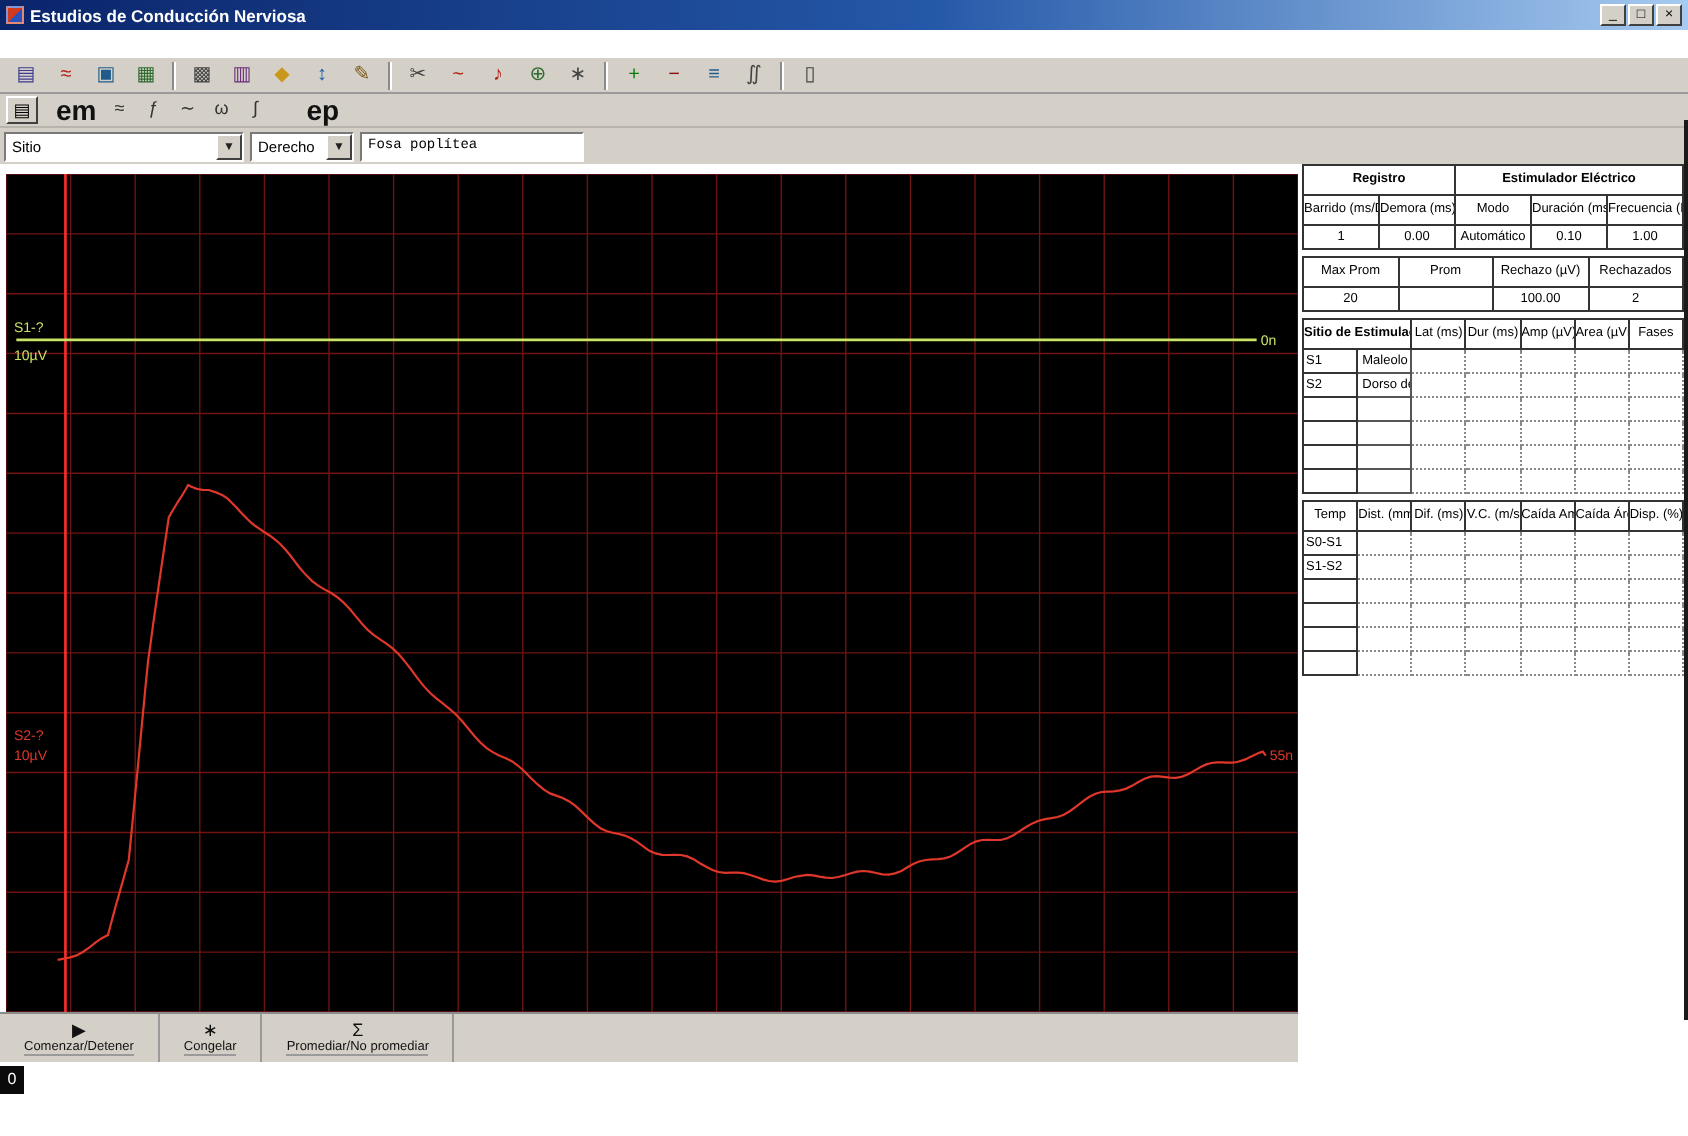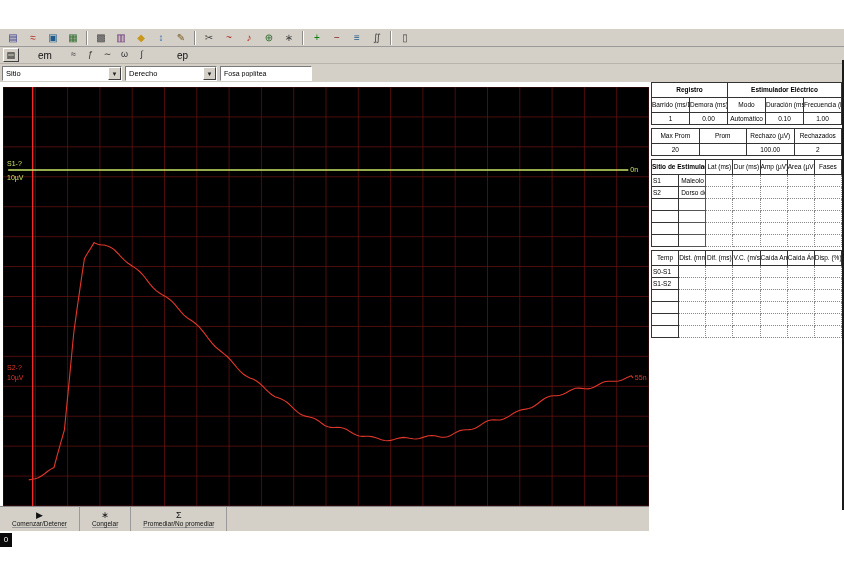--- a/index.html
+++ b/index.html
@@ -19,29 +19,29 @@
   .menuitem{padding:0 6px;line-height:13px;white-space:nowrap}
 
   .toolbar{position:absolute;top:28px;left:0;width:844px;height:19px;background:#d4d0c8;
     border-top:1px solid #fff;border-bottom:1px solid #9a9a9a;display:flex;align-items:center;padding-left:3px}
   .tbtn{width:18px;height:16px;margin:0 1px;font-size:10px;line-height:15px;text-align:center;background:#d4d0c8}
   .tsep{width:2px;height:14px;border-left:1px solid #8a8a8a;border-right:1px solid #fff;margin:0 3px}
 
   .toolbar2{position:absolute;top:47px;left:0;width:844px;height:17px;background:#d4d0c8;display:flex;align-items:center;padding-left:3px;border-bottom:1px solid #b8b4ac}
   .tb2btn{width:16px;height:14px;background:#d4d0c8;border:1px solid;border-color:#fff #404040 #404040 #fff;font-size:9px;line-height:12px;text-align:center;margin-right:6px}
   .tb2icon{width:15px;height:14px;font-size:9px;line-height:13px;text-align:center;color:#333;margin:0 1px}
-  .tb2label{font-size:10px;color:#111;margin:0 13px;font-weight:normal}
+  .tb2label{font-size:14px;color:#111;margin:0 3px;font-weight:bold}
   .tb2gap{width:14px}
 
   .controlsrow{position:absolute;top:64px;left:0;width:844px;height:18px;background:#d4d0c8;display:flex;align-items:center;padding-left:2px}
   .combo{display:flex;align-items:stretch;background:#fff;border:1px solid;border-color:#7a7a7a #fff #fff #7a7a7a;height:15px;margin-right:3px}
   .combo-text{flex:1;font-size:7.5px;line-height:13px;padding:0 3px;white-space:nowrap;overflow:hidden}
   .combo-arrow{width:13px;background:#d4d0c8;border:1px solid;border-color:#fff #404040 #404040 #fff;font-size:6px;line-height:12px;text-align:center;color:#222}
-  .combo-nerve{width:120px}.combo-side{width:92px}
-  .sitefield{width:92px;height:15px;border:1px solid;border-color:#7a7a7a #fff #fff #7a7a7a;font-size:7px;padding:0 3px;font-family:Liberation Sans, sans-serif}
+  .combo-nerve{width:120px}.combo-side{width:52px}
+  .sitefield{width:112px;height:15px;border:1px solid;border-color:#7a7a7a #fff #fff #7a7a7a;font-size:7px;padding:0 3px;font-family:Liberation Mono, monospace}
 
   .main{position:absolute;top:82px;left:0;width:844px;height:424px;background:#fff}
   .chart{position:absolute;left:3px;top:5px;width:646px;height:419px;background:#000}
   .chart svg{display:block;width:646px;height:419px}
 
   .panel{position:absolute;left:651px;top:0;width:191px;height:424px;background:#fff}
   .ptable{border-collapse:collapse;width:191px;table-layout:fixed;margin-bottom:3px}
   .ptable th,.ptable td{border:1px solid #333;font-size:6.5px;font-weight:normal;text-align:center;padding:0;overflow:hidden;white-space:nowrap}
   .ptable th{height:15px;line-height:1.1}
   .ptable td{height:12px}
@@ -56,20 +56,29 @@
   .bicon{font-size:9px;line-height:10px;color:#111}
   .blbl{font-size:6.5px;color:#111;white-space:nowrap;border-bottom:1px solid #9a9a9a}
 
   .statusbox{position:absolute;top:533px;left:0;width:12px;height:14px;background:#0a0a0a;color:#fff;font-size:8px;line-height:14px;text-align:center}
 </style>
 </head>
 <body>
 
 <div class="app">
 
+  <div class="titlebar">
+    <span class="app-icon"></span>
+    <span class="wtitle">Estudios de Conducción Nerviosa</span>
+    <span class="winbtns">
+      <span class="winbtn">_</span>
+      <span class="winbtn">□</span>
+      <span class="winbtn">×</span>
+    </span>
+  </div>
 
 
   <div class="toolbar" id="toolbar1">
       <span class="tbtn" style="color: rgb(59, 59, 143);">▤</span>
       <span class="tbtn" style="color: rgb(180, 35, 24);">≈</span>
       <span class="tbtn" style="color: rgb(31, 92, 139);">▣</span>
       <span class="tbtn" style="color: rgb(46, 107, 46);">▦</span>
       <span class="tsep"></span>
       <span class="tbtn" style="color: rgb(68, 68, 68);">▩</span>
       <span class="tbtn" style="color: rgb(106, 46, 122);">▥</span>

